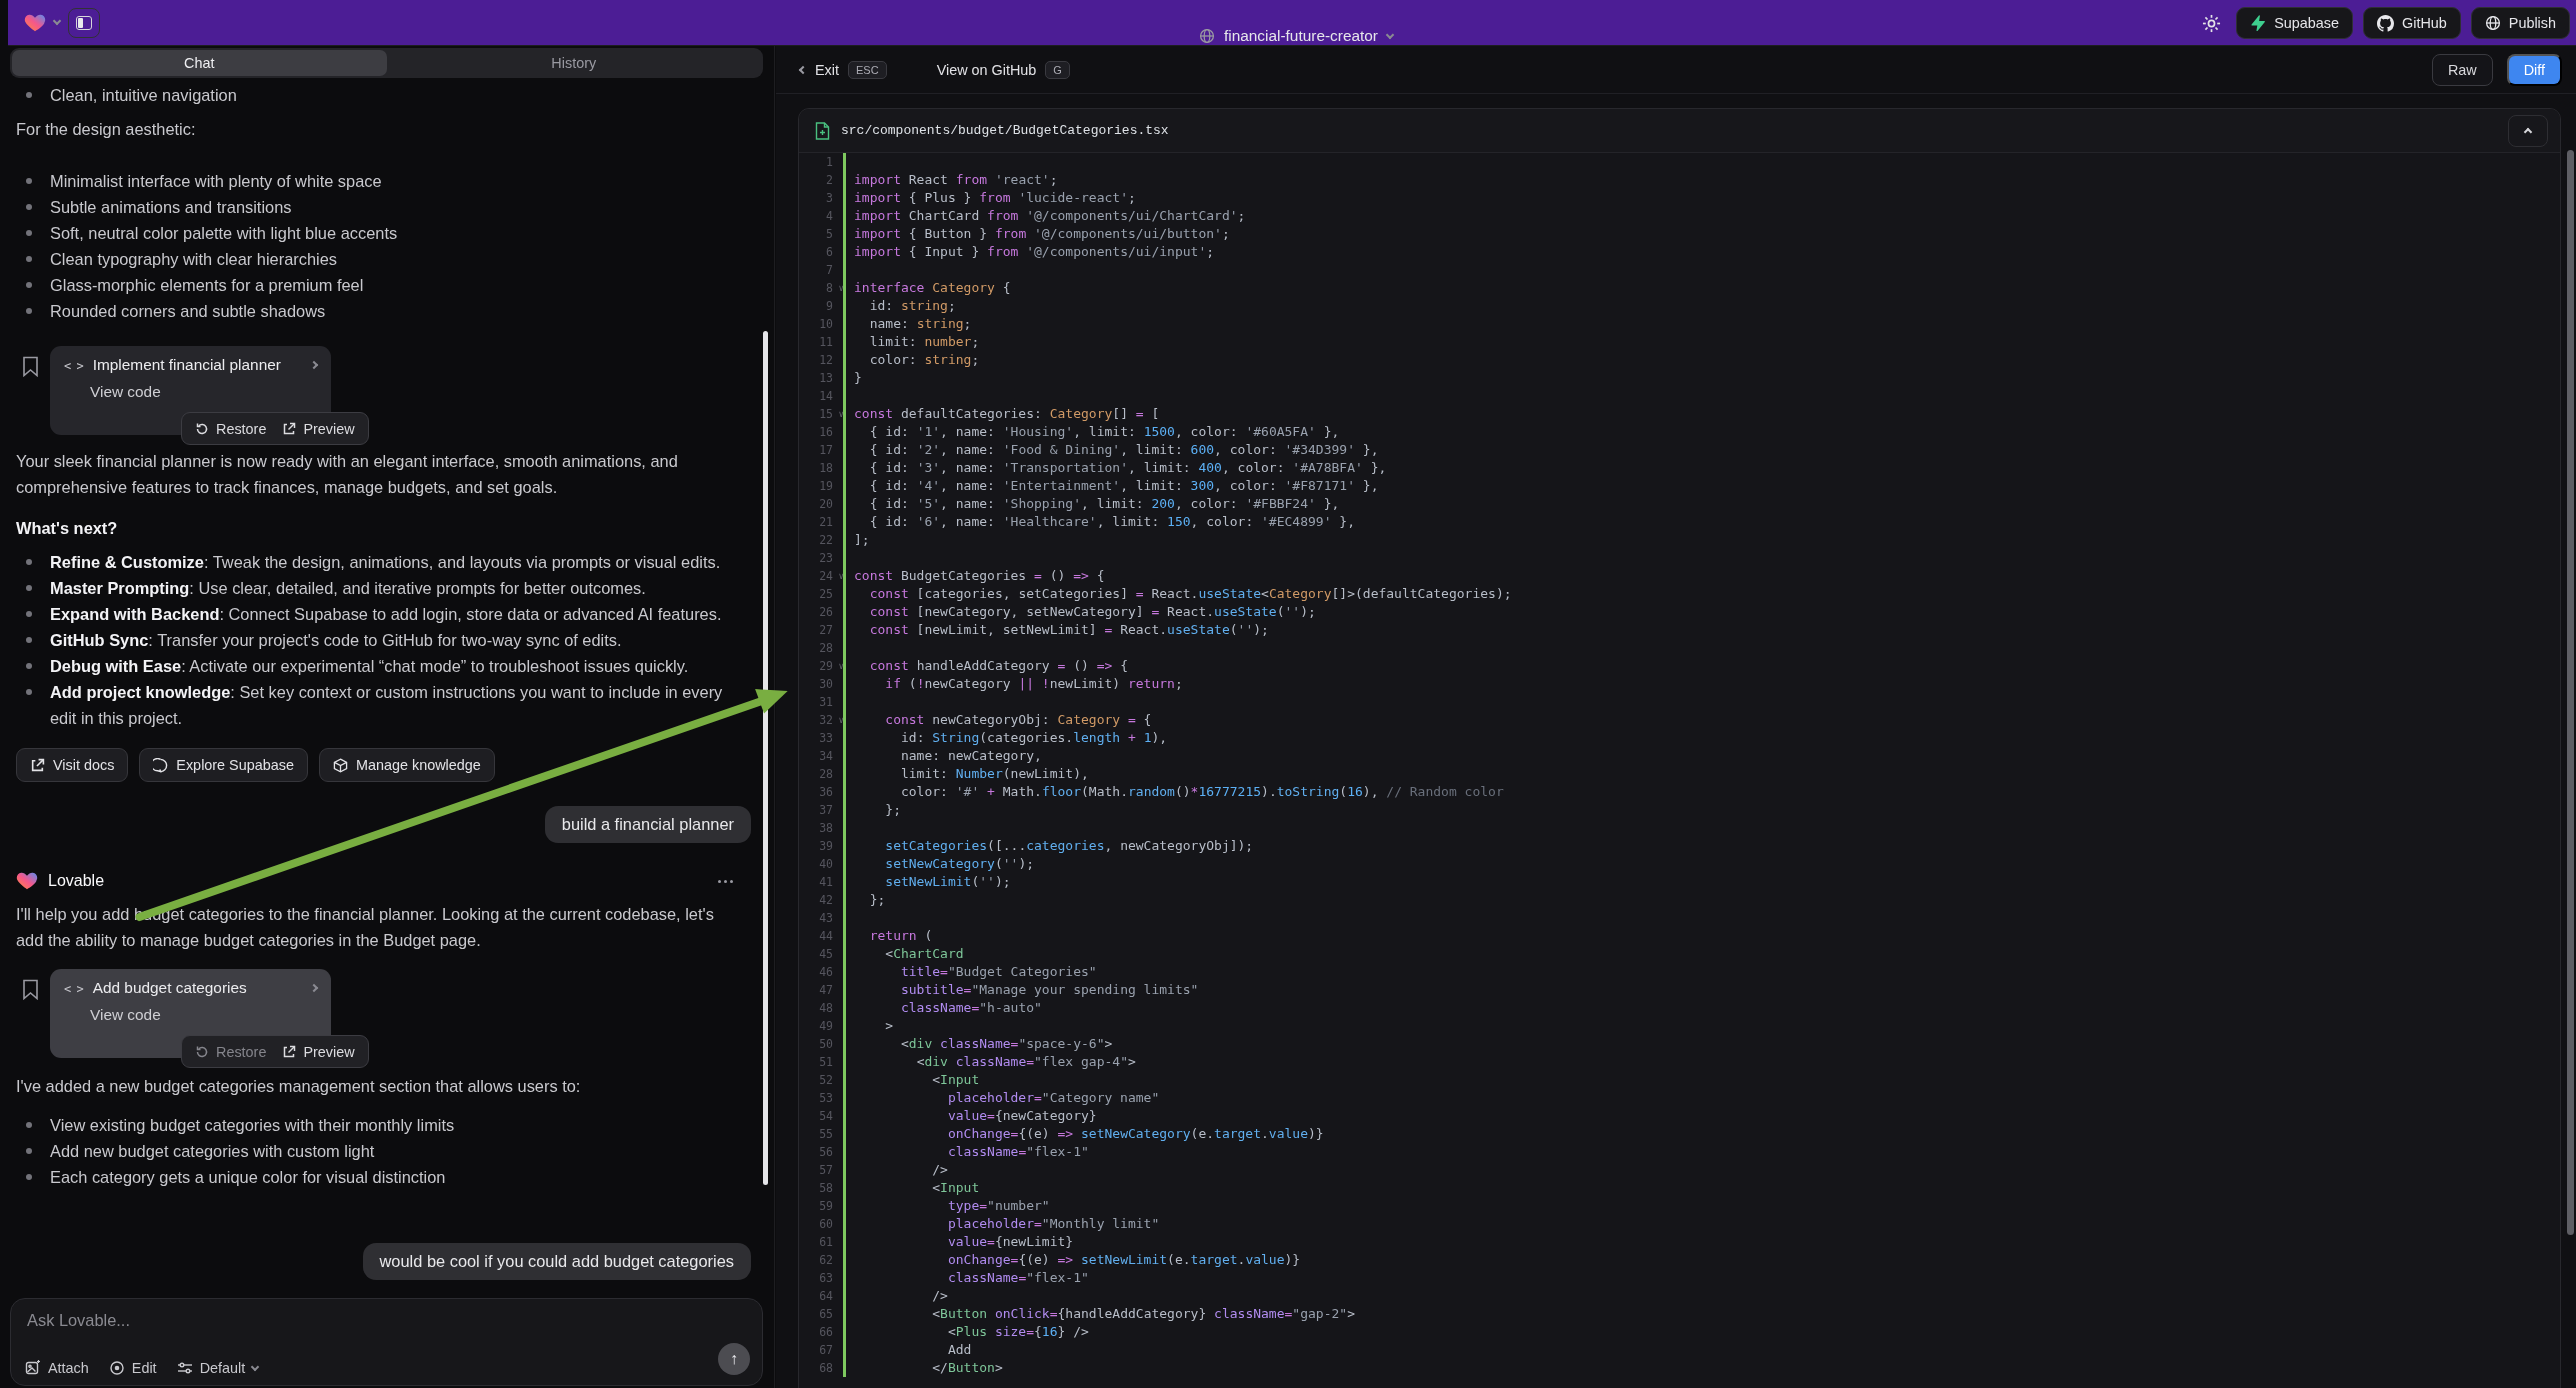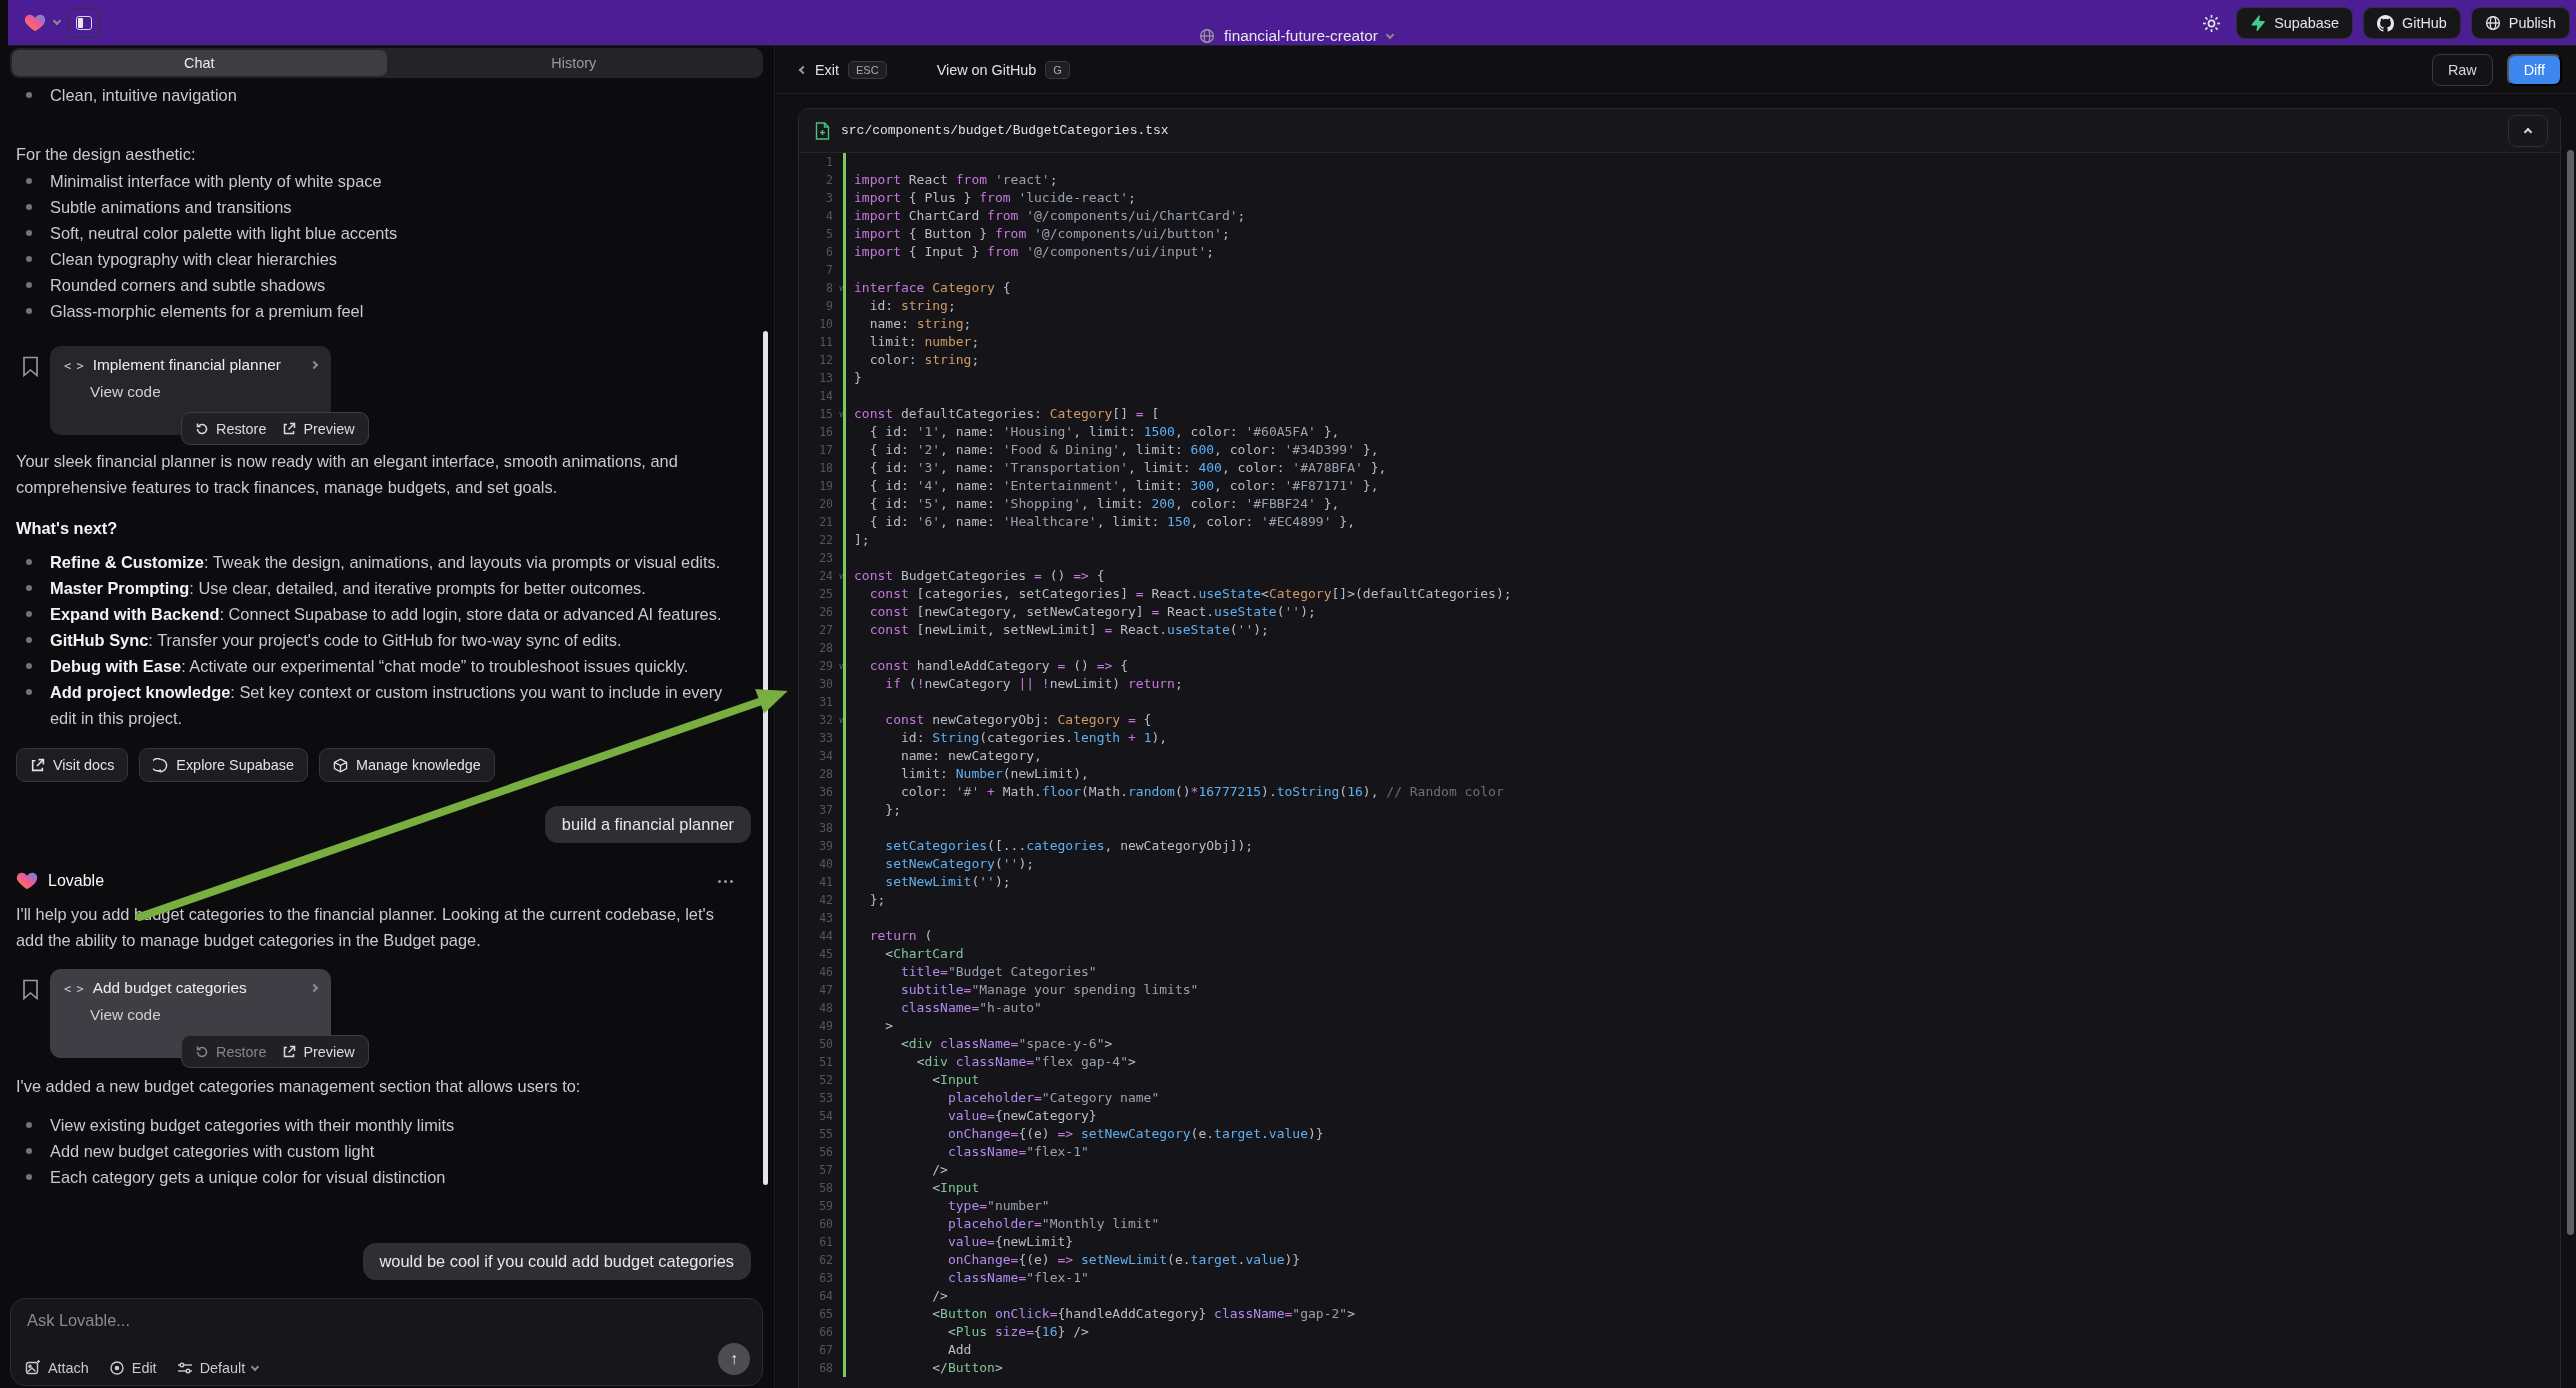--- a/index.html
+++ b/index.html
@@ -171,29 +171,29 @@
 
     <div class="tabs">
       <div class="tab active">Chat</div>
       <div class="tab">History</div>
     </div>
 
     <ul class="blist" style="top:36px">
       <li><span class="dot"></span><span>Clean, intuitive navigation</span></li>
     </ul>
 
-    <p class="p-abs" style="top:95px">For the design aesthetic:</p>
+    <p class="p-abs" style="top:70px">For the design aesthetic:</p>
 
     <ul class="blist" style="top:122px">
         <li><span class="dot"></span><span>Minimalist interface with plenty of white space</span></li>
         <li><span class="dot"></span><span>Subtle animations and transitions</span></li>
         <li><span class="dot"></span><span>Soft, neutral color palette with light blue accents</span></li>
         <li><span class="dot"></span><span>Clean typography with clear hierarchies</span></li>
+        <li><span class="dot"></span><span>Glass-morphic elements for a premium feel</span></li>
         <li><span class="dot"></span><span>Rounded corners and subtle shadows</span></li>
-        <li><span class="dot"></span><span>Glass-morphic elements for a premium feel</span></li>
       </ul>
 
     <div class="vcard-wrap" style="top:300px; height:100px">
       <svg class="bookmark ic" width="17" height="21" viewBox="0 0 17 21" fill="none" stroke="#9A9AA2" stroke-width="1.6">
         <path d="M2 1.5h13v18l-6.5-5.5L2 19.5z"></path>
       </svg>
       <div class="vcard">
         <div class="vcard-row1">
           <span class="code-glyph"></span>
           <span class="vcard-title">Implement financial planner</span>

